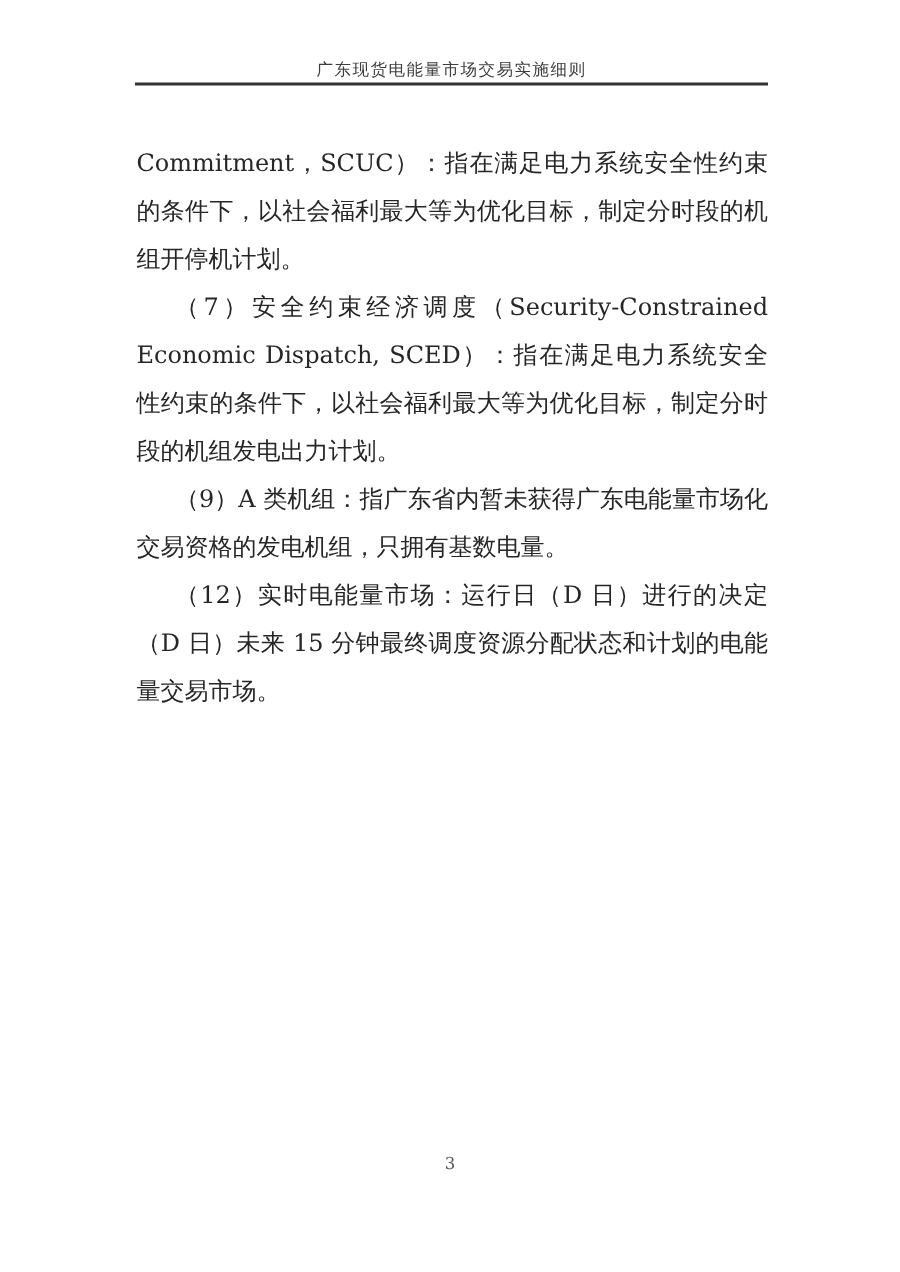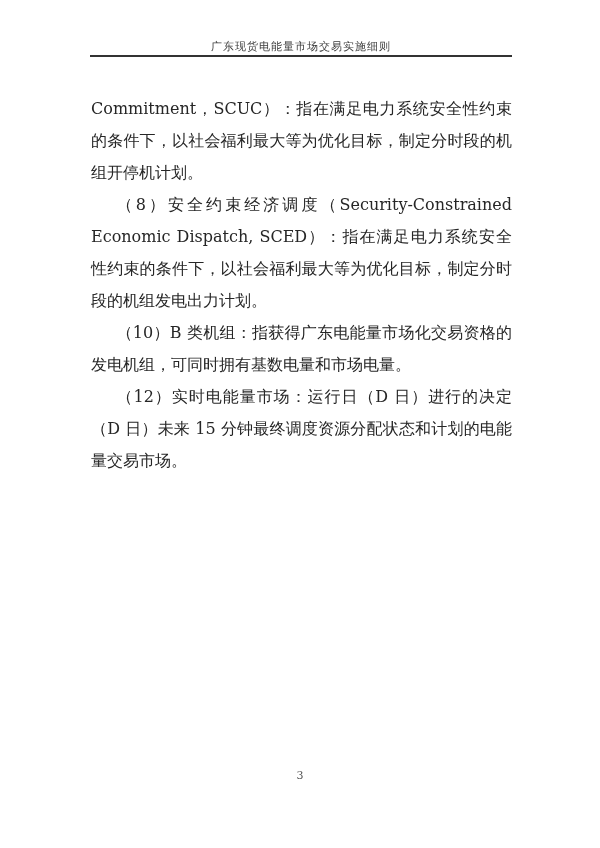--- a/index.html
+++ b/index.html
@@ -65,20 +65,20 @@
 <body>
 
 <div class="page">
 
   <div class="header">广东现货电能量市场交易实施细则</div>
 
   <div class="header-rule"></div>
 
   <div class="body-text">
     <p class="para">Commitment，SCUC）：指在满足电力系统安全性约束的条件下，以社会福利最大等为优化目标，制定分时段的机组开停机计划。</p>
-    <p class="para indent">（8）安全约束经济调度（Security-Constrained Economic Dispatch, SCED）：指在满足电力系统安全性约束的条件下，以社会福利最大等为优化目标，制定分时段的机组发电出力计划。</p>
-    <p class="para indent">（10）B 类机组：指获得广东电能量市场化交易资格的发电机组，可同时拥有基数电量和市场电量。</p>
+    <p class="para indent">（7）安全约束经济调度（Security-Constrained Economic Dispatch, SCED）：指在满足电力系统安全性约束的条件下，以社会福利最大等为优化目标，制定分时段的机组发电出力计划。</p>
+    <p class="para indent">（9）A 类机组：指广东省内暂未获得广东电能量市场化交易资格的发电机组，只拥有基数电量。</p>
     <p class="para indent">（12）实时电能量市场：运行日（D 日）进行的决定（D 日）未来 15 分钟最终调度资源分配状态和计划的电能量交易市场。</p>
   </div>
 
   <div class="page-number">3</div>
 
 </div>
 
 </body></html>

